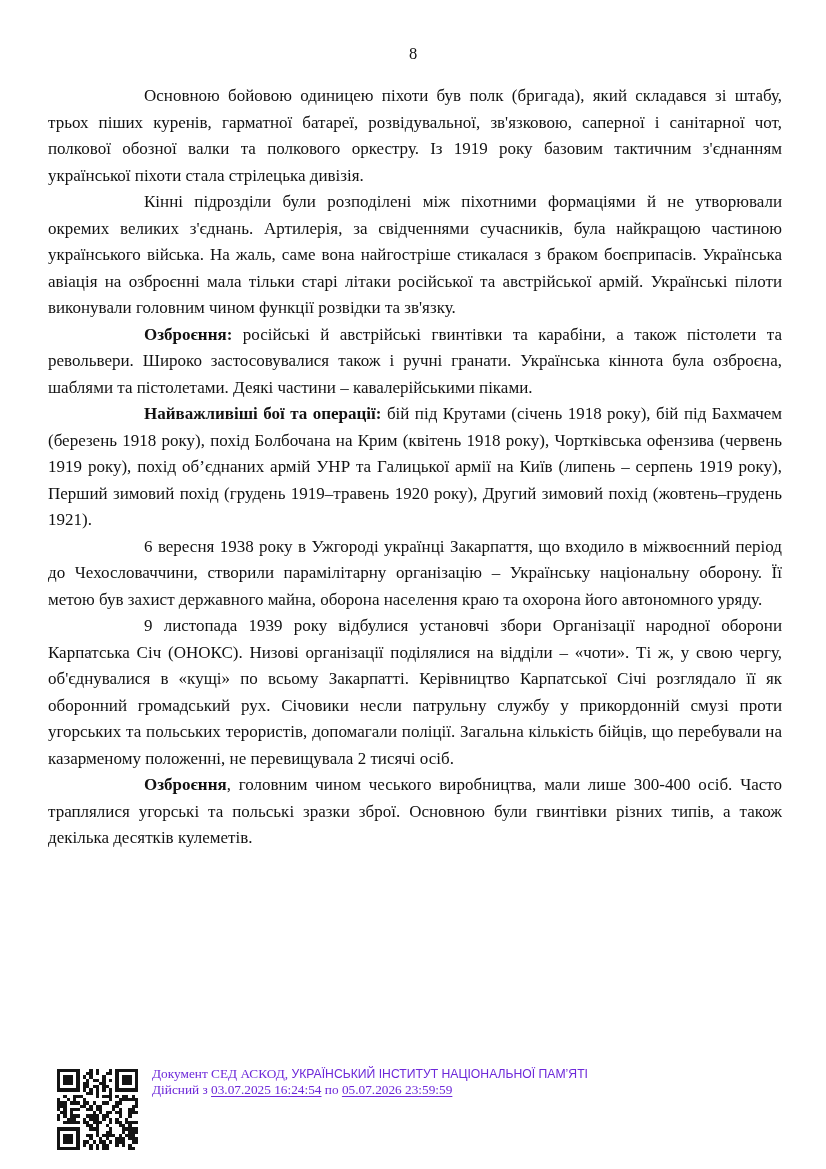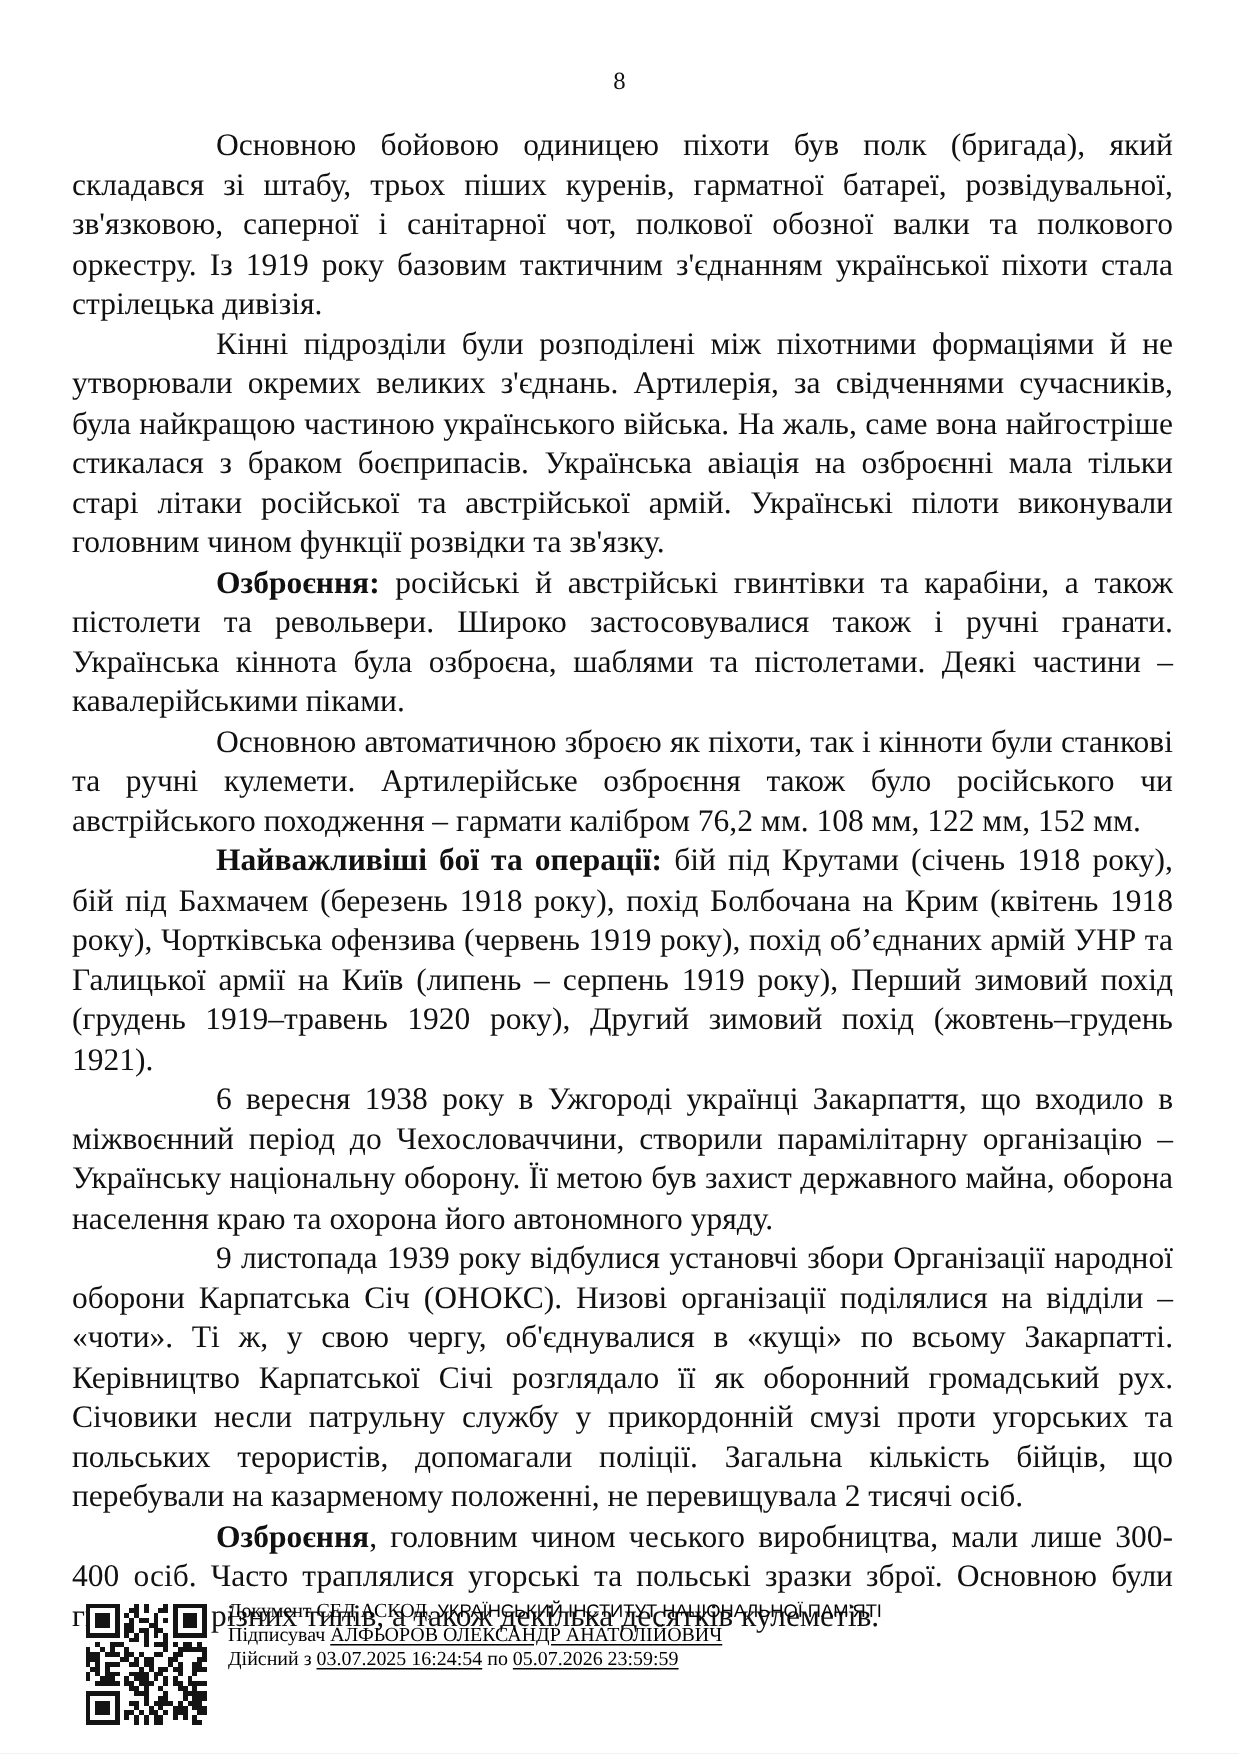--- a/index.html
+++ b/index.html
@@ -12,51 +12,50 @@
     color:#111111;
     overflow:hidden;
   }
   .page-number{
     position:absolute;top:44px;left:0;right:0;
     text-align:center;
     font-size:16.5px;
   }
   .body-text{
     position:absolute;left:48px;top:83px;width:734px;
-    font-size:21px;line-height:26.5px;
+    font-size:17px;line-height:26.5px;
   }
   .para{margin:0;text-indent:96px;text-align:justify;}
   .heading{margin-top:15px;font-weight:bold;text-align:left;}
   .bold{font-weight:bold;}
   .footer{
     position:absolute;left:57px;top:1066px;
     display:flex;align-items:flex-start;
   }
   .qr{width:81px;height:81px;margin-top:3px;}
   .qr svg{width:100%;height:100%;display:block;}
   .sig-lines{
     margin-left:14px;
     font-size:13.3px;line-height:16.1px;
-    color:#000000;
+    color:#6d28d9;
   }
   .sig-line{white-space:nowrap;}
   .serif{font-family:"Liberation Serif",serif;}
   .sans{font-family:"Liberation Sans",sans-serif;font-size:12.2px;}
   .underline{text-decoration:underline;text-underline-offset:2px;}
 </style>
 </head>
 <body>
 
 <div class="page">
   <div class="page-number">8</div>
   <div class="body-text">
       <p class="para"><span>Основною бойовою одиницею піхоти був полк (бригада), який складався зі штабу, трьох піших куренів, гарматної батареї, розвідувальної, зв'язковою, саперної і санітарної чот, полкової обозної валки та полкового оркестру. Із 1919 року базовим тактичним з'єднанням української піхоти стала стрілецька дивізія.</span></p>
       <p class="para"><span>Кінні підрозділи були розподілені між піхотними формаціями й не утворювали окремих великих з'єднань. Артилерія, за свідченнями сучасників, була найкращою частиною українського війська. На жаль, саме вона найгостріше стикалася з браком боєприпасів. Українська авіація на озброєнні мала тільки старі літаки російської та австрійської армій. Українські пілоти виконували головним чином функції розвідки та зв'язку.</span></p>
       <p class="para"><span class="bold">Озброєння:</span><span> російські й австрійські гвинтівки та карабіни, а також пістолети та револьвери. Широко застосовувалися також і ручні гранати. Українська кіннота була озброєна, шаблями та пістолетами. Деякі частини –  кавалерійськими піками.</span></p>
-      <p class="para"><span>Основною автоматичною зброєю як піхоти, так і кінноти були станкові та ручні кулемети. Артилерійське озброєння також було російського чи австрійського походження – гармати калібром 76,2 мм. 108 мм, 122 мм, 152 мм.</span></p>
       <p class="para"><span class="bold">Найважливіші бої та операції:</span><span> бій під Крутами (січень 1918 року), бій під Бахмачем (березень 1918 року), похід Болбочана на Крим (квітень 1918 року), Чортківська офензива (червень 1919 року), похід об’єднаних армій УНР та Галицької армії на Київ (липень – серпень 1919 року), Перший зимовий похід (грудень 1919–травень 1920 року), Другий зимовий похід (жовтень–грудень 1921).</span></p>
       <p class="para"><span>6 вересня 1938 року в Ужгороді українці Закарпаття, що входило в міжвоєнний період до Чехословаччини, створили парамілітарну організацію – Українську національну оборону. Її метою був захист державного майна, оборона населення краю та охорона його автономного уряду.</span></p>
       <p class="para"><span>9 листопада 1939 року відбулися установчі збори Організації народної оборони Карпатська Січ (ОНОКС). Низові організації поділялися на відділи – «чоти». Ті ж, у свою чергу, об'єднувалися в «кущі» по всьому Закарпатті. Керівництво Карпатської Січі розглядало її як оборонний громадський рух. Січовики несли патрульну службу у прикордонній смузі проти угорських та польських терористів, допомагали поліції. Загальна кількість бійців, що перебували на казарменому положенні, не перевищувала 2 тисячі осіб.</span></p>
       <p class="para"><span class="bold">Озброєння</span><span>, головним чином чеського виробництва, мали лише 300-400 осіб. Часто траплялися угорські та польські зразки зброї. Основною були гвинтівки різних типів, а також декілька десятків кулеметів.</span></p>
     </div>
   <div class="footer">
     <div class="qr">
         <svg viewBox="0 0 25 25" shape-rendering="crispEdges" fill="#141414">
           <rect x="0" y="0" width="25" height="25" fill="#ffffff"></rect>
           <rect x="10" y="0" width="1" height="1"></rect>
@@ -374,17 +373,16 @@
           <rect x="1" y="24" width="1" height="1"></rect>
           <rect x="2" y="24" width="1" height="1"></rect>
           <rect x="3" y="24" width="1" height="1"></rect>
           <rect x="4" y="24" width="1" height="1"></rect>
           <rect x="5" y="24" width="1" height="1"></rect>
           <rect x="6" y="24" width="1" height="1"></rect>
         </svg>
       </div>
     <div class="sig-lines">
         <div class="sig-line"><span class="serif">Документ СЕД АСКОД, </span><span class="sans">УКРАЇНСЬКИЙ ІНСТИТУТ НАЦІОНАЛЬНОЇ ПАМ’ЯТІ</span></div>
-        <div class="sig-line"><span class="serif">Підписувач </span><span class="serif underline">АЛФЬОРОВ ОЛЕКСАНДР АНАТОЛІЙОВИЧ</span></div>
         <div class="sig-line"><span class="serif">Дійсний з </span><span class="serif underline">03.07.2025 16:24:54</span><span class="serif"> по </span><span class="serif underline">05.07.2026 23:59:59</span></div>
       </div>
   </div>
 </div>
 
 </body></html>

